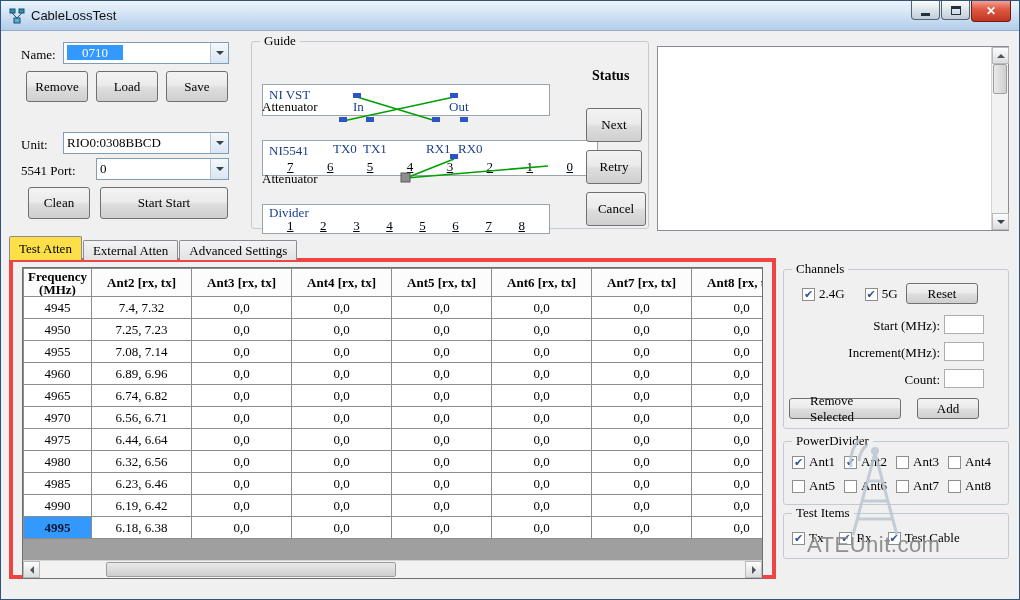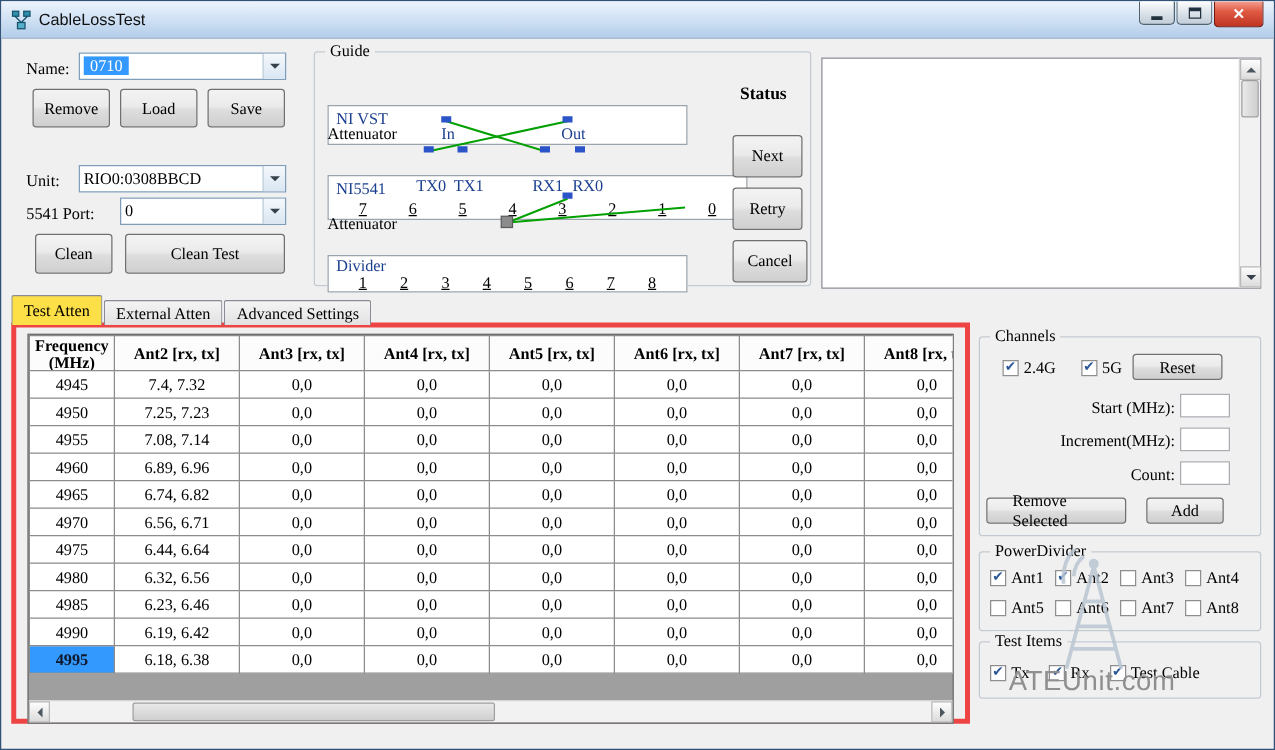--- a/index.html
+++ b/index.html
@@ -20,21 +20,21 @@
   .win-btn.close { width:40px; height:21px; background:linear-gradient(#f3a094,#e05a43 40%,#c03522); border-color:#6e1a0d; color:#fff; font-weight:bold; font-size:12px; }
   .glyph-min { width:9px; height:3px; background:#22313e; margin-top:8px; }
   .glyph-max { width:10px; height:9px; border:1px solid #22313e; border-top:3px solid #22313e; background:transparent; }
 
   
   .btn { position:absolute; border:1px solid #707070; border-radius:3px; color:#000; font-size:13px; font-family:inherit;
     background:linear-gradient(#f3f3f3,#ebebeb 45%,#dddddd 55%,#cfcfcf); display:flex; align-items:center; justify-content:center; cursor:default; }
   .label { position:absolute; font-size:13px; white-space:nowrap; }
   .combo { position:absolute; height:22px; background:#fff; border:1px solid #7f9db9; display:flex; align-items:center; }
   .combo-text { flex:1; padding:0 3px; font-size:13px; white-space:nowrap; overflow:hidden; }
-  .combo-text .sel { background:var(--selection,#3399ff); color:#fff; padding:0 5px; }
+  .combo-text .sel { background:var(--selection,#3399ff); color:#fff; padding:0 15px; }
   .combo-arrow { width:18px; height:100%; border-left:1px solid #b7c7d8; background:linear-gradient(#f4f8fb,#d9e6f2); display:flex; align-items:center; justify-content:center; }
   .tri-down { width:0; height:0; border-left:4px solid transparent; border-right:4px solid transparent; border-top:4px solid #37414b; }
   .tri-up { width:0; height:0; border-left:4px solid transparent; border-right:4px solid transparent; border-bottom:4px solid #4c565e; }
   .tri-left { width:0; height:0; border-top:4px solid transparent; border-bottom:4px solid transparent; border-right:4px solid #4c565e; }
   .tri-right { width:0; height:0; border-top:4px solid transparent; border-bottom:4px solid transparent; border-left:4px solid #4c565e; }
 
   .groupbox { position:absolute; border:1px solid #c3cad1; border-radius:3px; }
   .gb-label { position:absolute; top:-9px; left:8px; background:#f0f0f0; padding:0 4px; font-size:13px; white-space:nowrap; }
 
   .checkbox { display:inline-flex; align-items:center; gap:4px; font-size:13px; white-space:nowrap; }
@@ -138,21 +138,21 @@
 
   <span class="label" style="left:20px; top:162px;">5541 Port:</span>
   <div class="combo" style="left:95px; top:157px; width:133px;">
     <span class="combo-text">0</span>
     <span class="combo-arrow">
         <span class="tri-down"></span>
       </span>
   </div>
 
   <div class="btn" style="left:27px; top:186px; width:62px; height:32px;">Clean</div>
-  <div class="btn" style="left:99px; top:186px; width:128px; height:32px;">Clean Test</div>
+  <div class="btn" style="left:99px; top:186px; width:128px; height:32px;">Start Start</div>
 
   <div class="groupbox" style="left:250px; top:40px; width:398px; height:188px;">
     <span class="gb-label">Guide</span>
 
     <div class="guide-box" style="left:10px; top:24px; width:288px; height:32px;">
       <span class="guide-title">NI VST</span>
       <span class="guide-title" style="left:90px; top:14px;">In</span>
       <span class="guide-title" style="left:186px; top:14px;">Out</span>
     </div>
 

